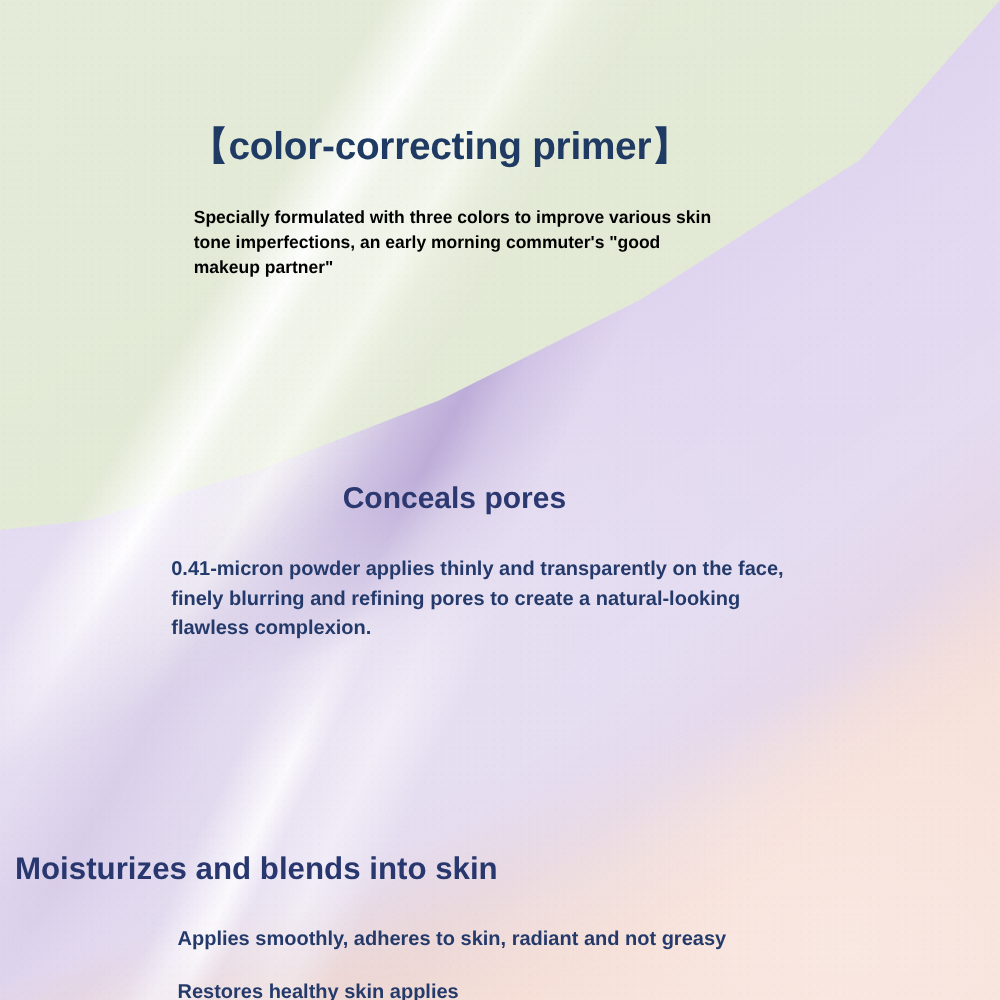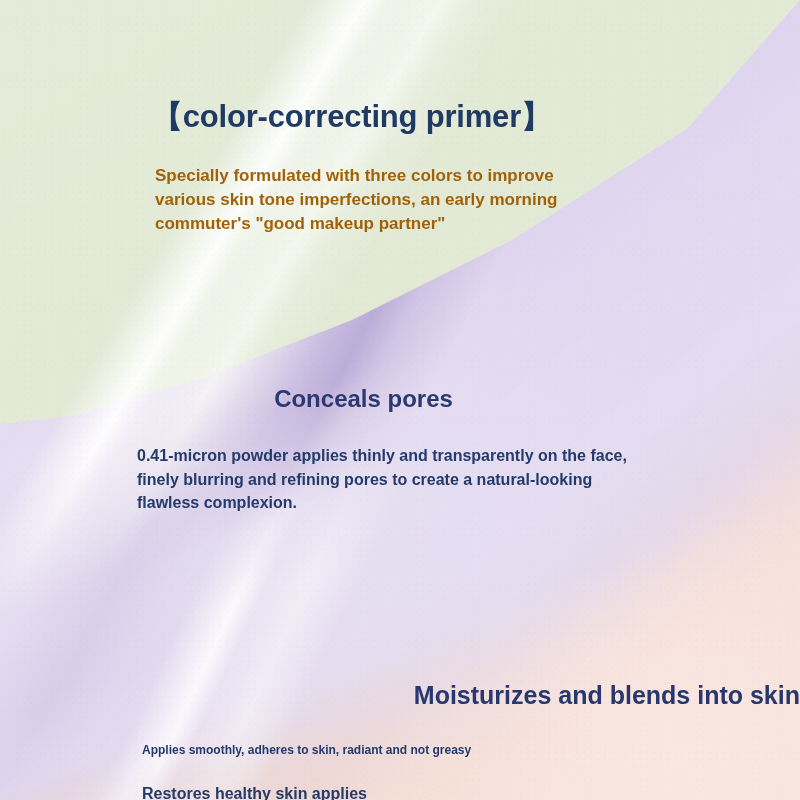--- a/index.html
+++ b/index.html
@@ -172,24 +172,24 @@
     letter-spacing: -0.2px;
     color: #1f3a63;
     white-space: nowrap;
   }
 
   .intro {
     position: absolute;
     left: 155px;
     top: 116px;
     width: 430px;
-    font-size: 17px;
+    font-size: 14px;
     font-weight: bold;
     line-height: 1.42;
-    color: #a16207;
+    color: #000000;
   }
 
   .heading2 {
     position: absolute;
     left: 0;
     top: 337px;
     width: 672px;
     text-align: center;
     padding-left: 55px;
     box-sizing: border-box;
@@ -207,33 +207,33 @@
     font-weight: bold;
     line-height: 1.48;
     color: #243a6b;
   }
 
   .heading3 {
     position: absolute;
     left: 0;
     top: 633px;
     width: 800px;
-    text-align: right;
+    text-align: left;
     padding-left: 12px;
     box-sizing: border-box;
     font-size: 25px;
     font-weight: bold;
     color: #28376e;
   }
 
   .body3-line1 {
     position: absolute;
     left: 142px;
     top: 695px;
-    font-size: 12px;
+    font-size: 16px;
     font-weight: bold;
     color: #243a6b;
     white-space: nowrap;
   }
 
   .body3-line2 {
     position: absolute;
     left: 142px;
     top: 737px;
     font-size: 16px;

